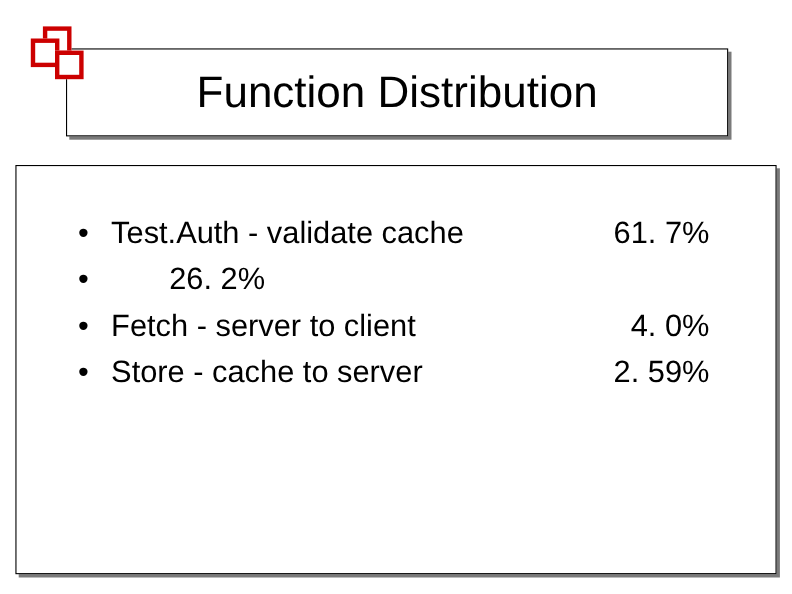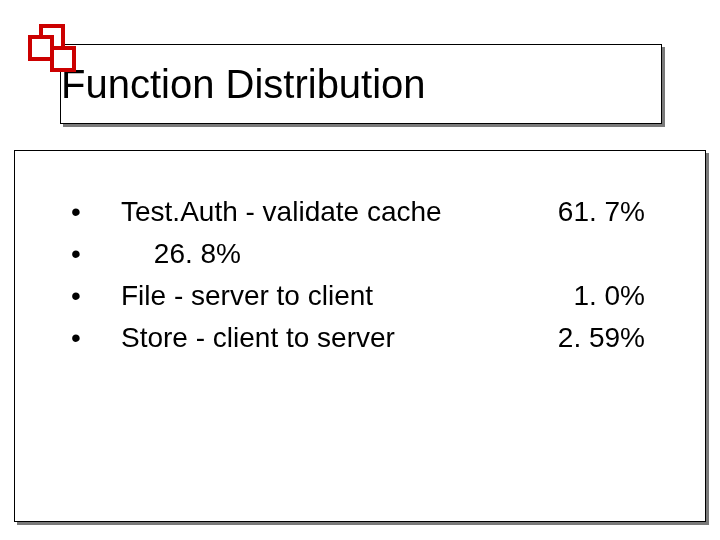--- a/index.html
+++ b/index.html
@@ -40,20 +40,21 @@
   .title-box {
     position: absolute;
     top: 44px;
     left: 60px;
     width: 600px;
     height: 78px;
     border: 1.5px solid #000;
     box-shadow: 3px 3px 0 0 #7a7a7a;
     display: flex;
     align-items: center;
+    justify-content: center;
     background: #fff;
     z-index: 1;
   }
   .title-box .title {
     font-size: 40px;
     font-weight: 400;
   }
 
   .body-box {
     position: absolute;
@@ -73,21 +74,20 @@
     font-size: 28px;
     line-height: 1.5;
     padding: 0 60px 0 56px;
   }
   .bullet {
     width: 30px;
     text-align: left;
   }
   .label {
     flex: 1;
-    margin-left: 20px;
   }
   .value {
     width: 140px;
     text-align: right;
   }
 </style>
 </head>
 <body>
 
 <div class="slide">
@@ -105,30 +105,30 @@
   <div class="body-box">
 
     <div class="row">
       <div class="bullet">•</div>
       <div class="label">Test.Auth - validate cache</div>
       <div class="value">61. 7%</div>
     </div>
 
     <div class="row">
       <div class="bullet">•</div>
-      <div class="value">26. 8%</div>
+      <div class="value">26. 2%</div>
     </div>
 
     <div class="row">
       <div class="bullet">•</div>
-      <div class="label">File - server to client</div>
-      <div class="value">1. 0%</div>
+      <div class="label">Fetch - server to client</div>
+      <div class="value">4. 0%</div>
     </div>
 
     <div class="row">
       <div class="bullet">•</div>
-      <div class="label">Store - client to server</div>
+      <div class="label">Store - cache to server</div>
       <div class="value">2. 59%</div>
     </div>
 
   </div>
 
 </div>
 
 </body></html>

